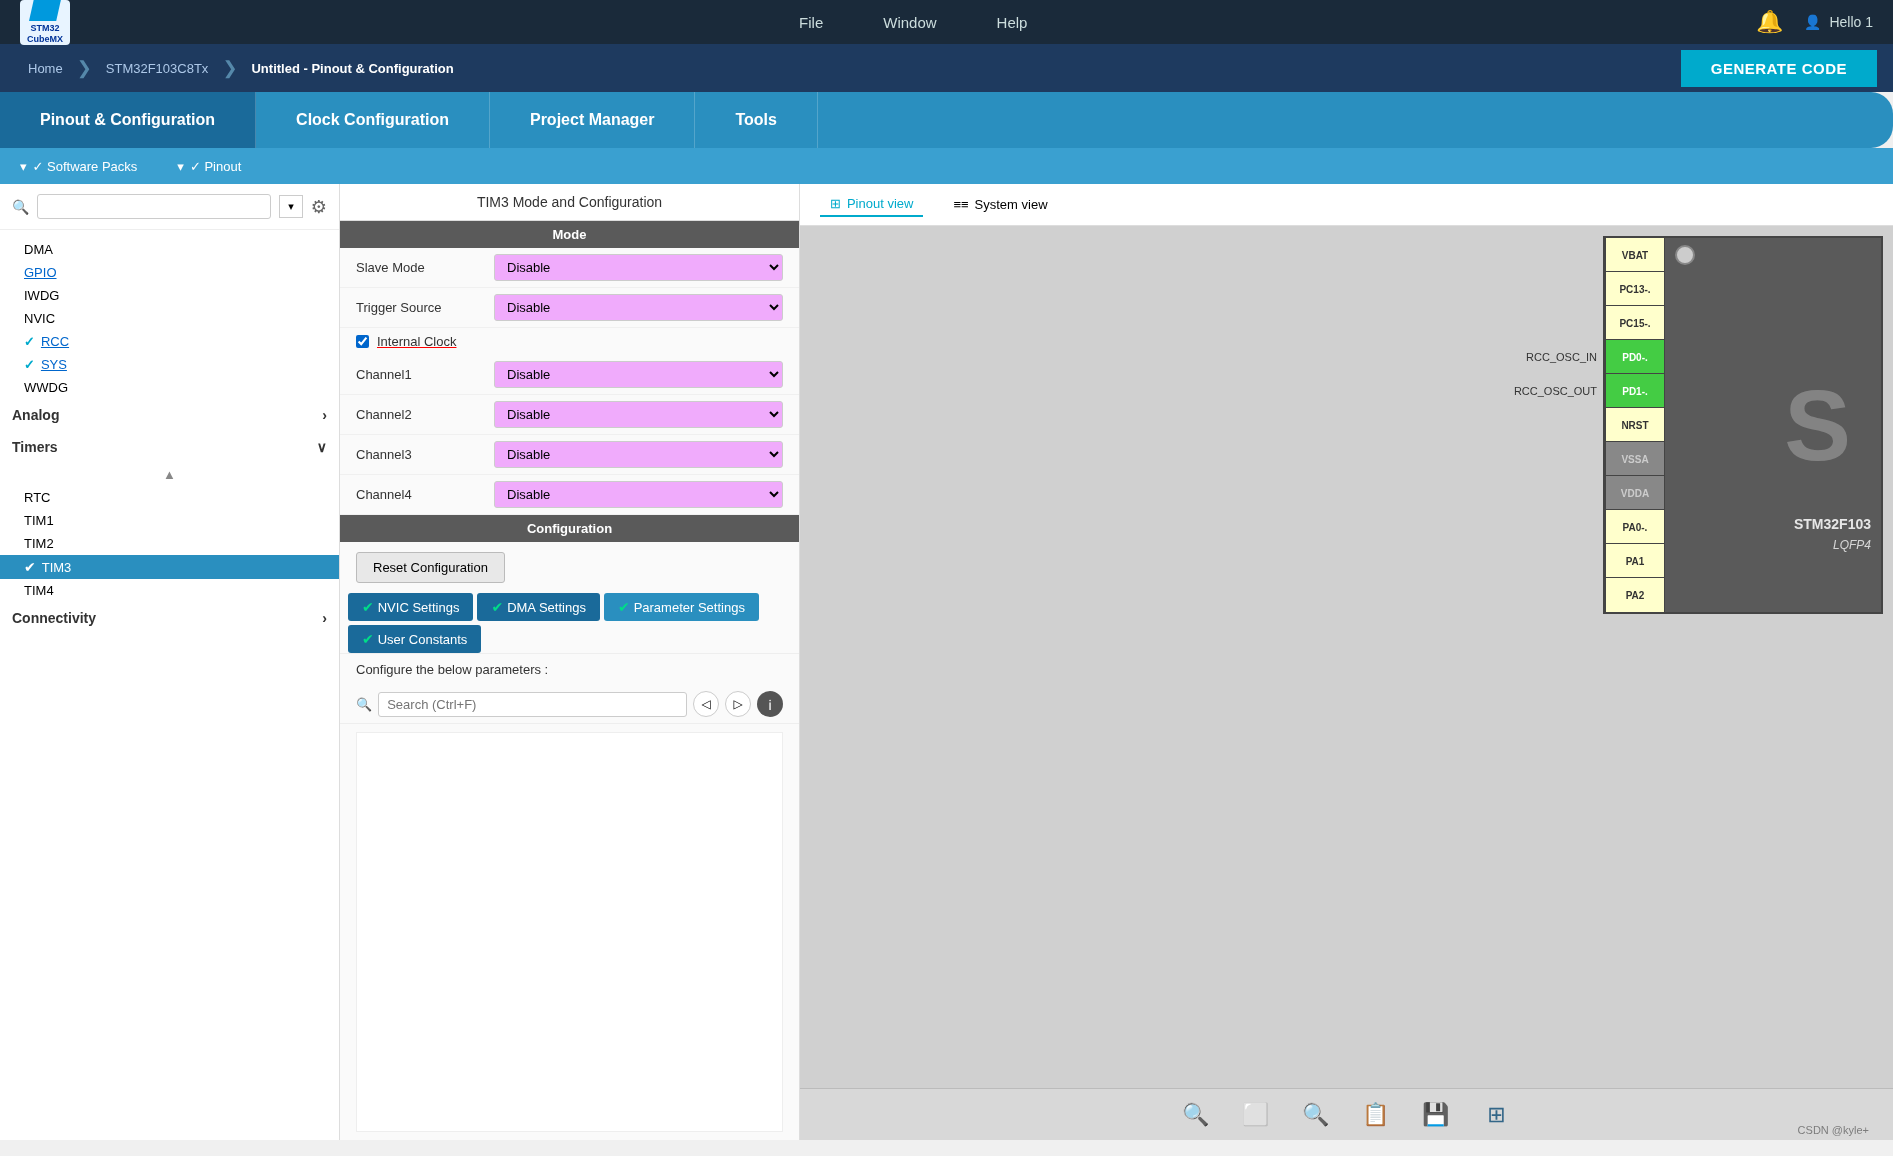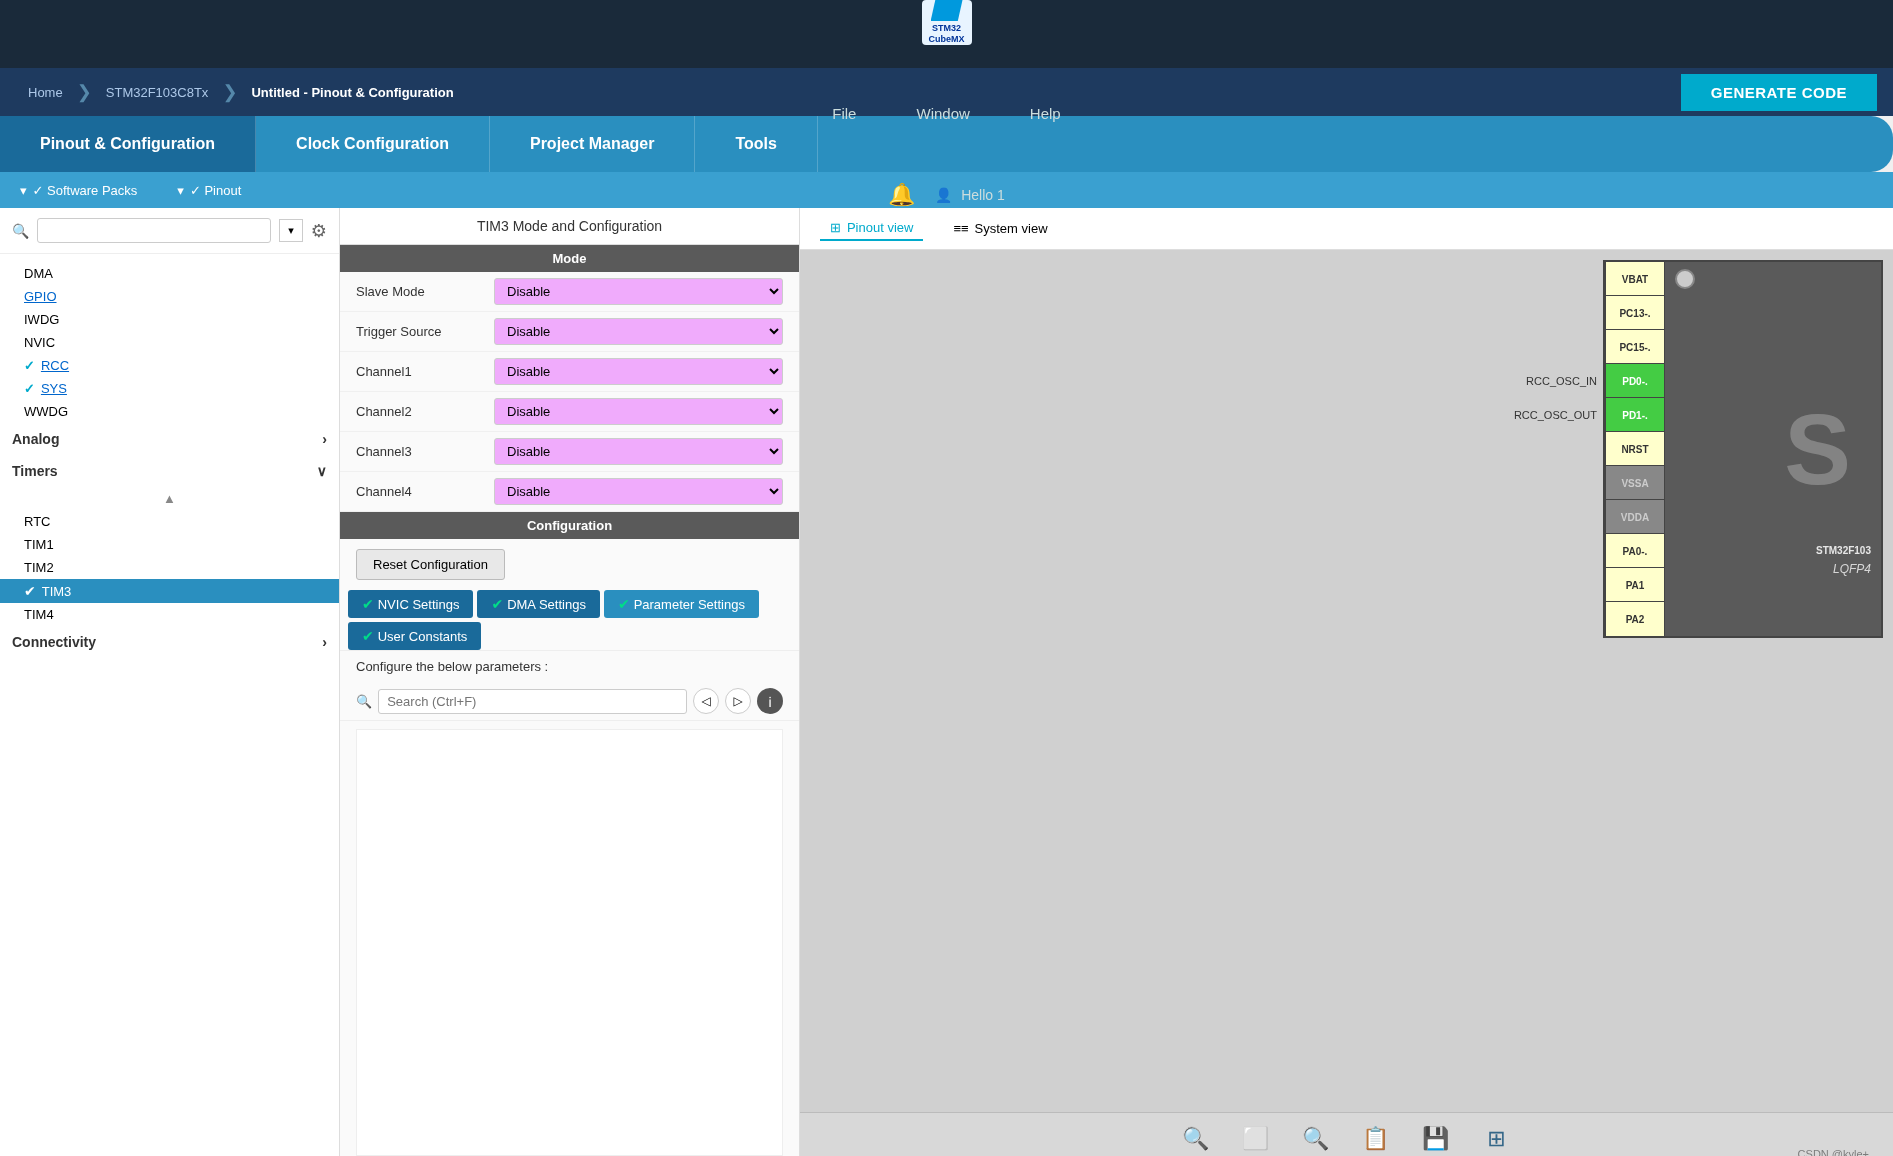--- a/index.html
+++ b/index.html
@@ -1,26 +1,25 @@
 <!DOCTYPE html>
 <html><head>
   <meta charset="utf-8">
   <style>
     * { box-sizing: border-box; margin: 0; padding: 0; }
     body { font-family: Arial, sans-serif; font-size: 13px; background: #f0f0f0; width: 1893px; height: 1156px; overflow: hidden; }
 
     
     .top-navbar {
       background: #1a2a3a;
-      height: 68px;
+      height: 44px;
       display: flex;
       align-items: center;
       padding: 0 20px;
       gap: 60px;
-      flex-direction: column;
     }
     .logo-area {
       display: flex;
       align-items: center;
       gap: 8px;
     }
     .logo-box {
       width: 50px;
       height: 45px;
       background: #e8f4ff;
@@ -638,20 +637,24 @@
         </select>
       </div>
 
       <div class="form-row">
         <span class="form-label">Trigger Source</span>
         <select class="form-select">
           <option>Disable</option>
         </select>
       </div>
 
+      <div class="checkbox-row">
+        <input type="checkbox" checked="" style="accent-color: rgb(0, 102, 204);">
+        <span class="internal-clock-label">Internal Clock</span>
+      </div>
 
       <div class="form-row">
         <span class="form-label">Channel1</span>
         <select class="form-select">
           <option>Disable</option>
         </select>
       </div>
 
       <div class="form-row">
         <span class="form-label">Channel2</span>
@@ -774,21 +777,21 @@
           <div class="chip-pin">
             <div class="pin-box yellow">PA1</div>
           </div>
 
           <div class="chip-pin">
             <div class="pin-box yellow">PA2</div>
           </div>
 
           <div style="position:absolute;right:30px;top:50%;transform:translateY(-50%);font-size:100px;color:#fff;opacity:0.25;font-weight:bold;font-family:Arial;">S</div>
 
-          <div style="position:absolute;right:10px;bottom:80px;color:white;font-size:10px;font-weight:bold;opacity:0.85;">STM32F103</div>
+          <div style="position:absolute;right:10px;bottom:80px;color:white;font-size:14px;font-weight:bold;opacity:0.85;">STM32F103</div>
           <div style="position:absolute;right:10px;bottom:60px;color:white;font-size:12px;font-style:italic;opacity:0.75;">LQFP4</div>
         </div>
       </div>
 
       <div style="position:absolute;bottom:0;left:0;right:0;height:52px;background:#d8d8d8;border-top:1px solid #bbb;display:flex;align-items:center;justify-content:center;gap:24px;">
         <div class="toolbar-btn" style="font-size:22px;">🔍</div>
         <div class="toolbar-btn" style="font-size:22px;">⬜</div>
         <div class="toolbar-btn" style="font-size:22px; color:#555;">🔍</div>
         <div class="toolbar-btn" style="font-size:22px;">📋</div>
         <div class="toolbar-btn" style="font-size:22px;">💾</div>

